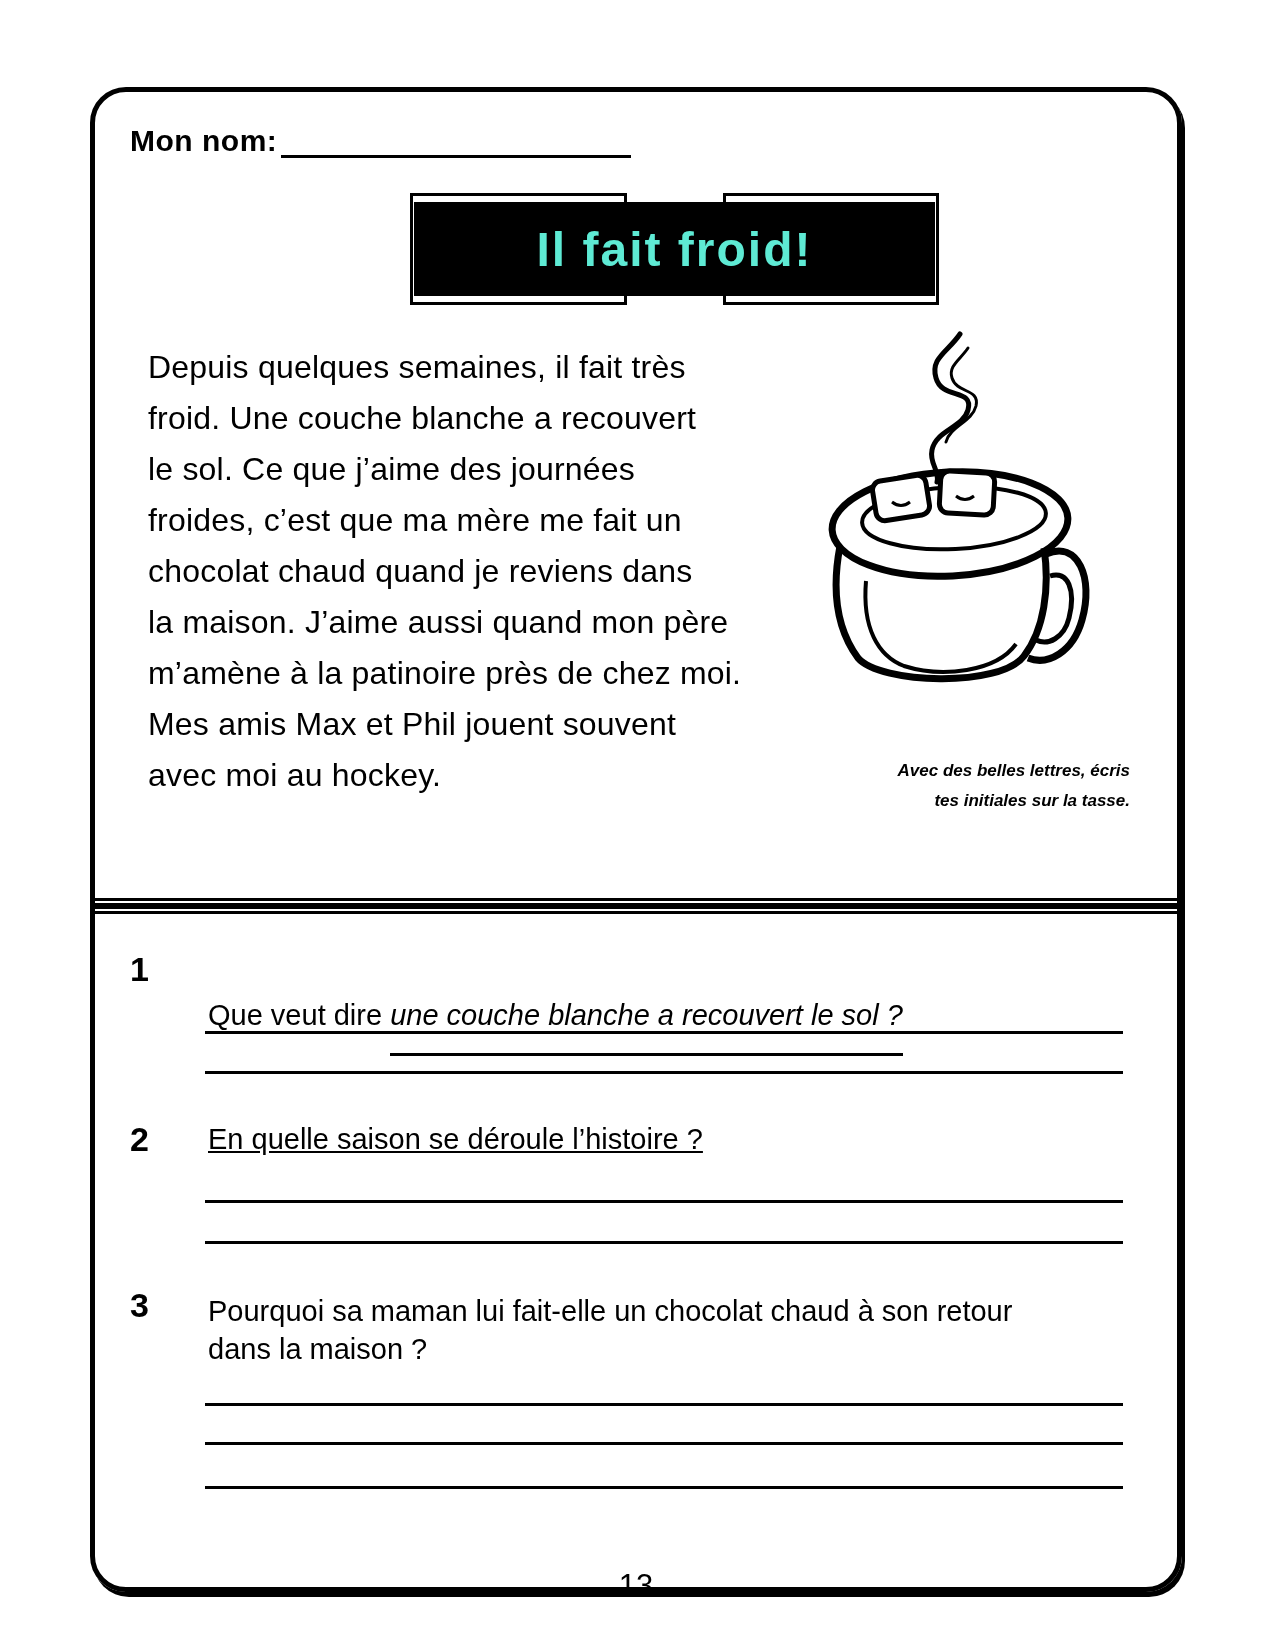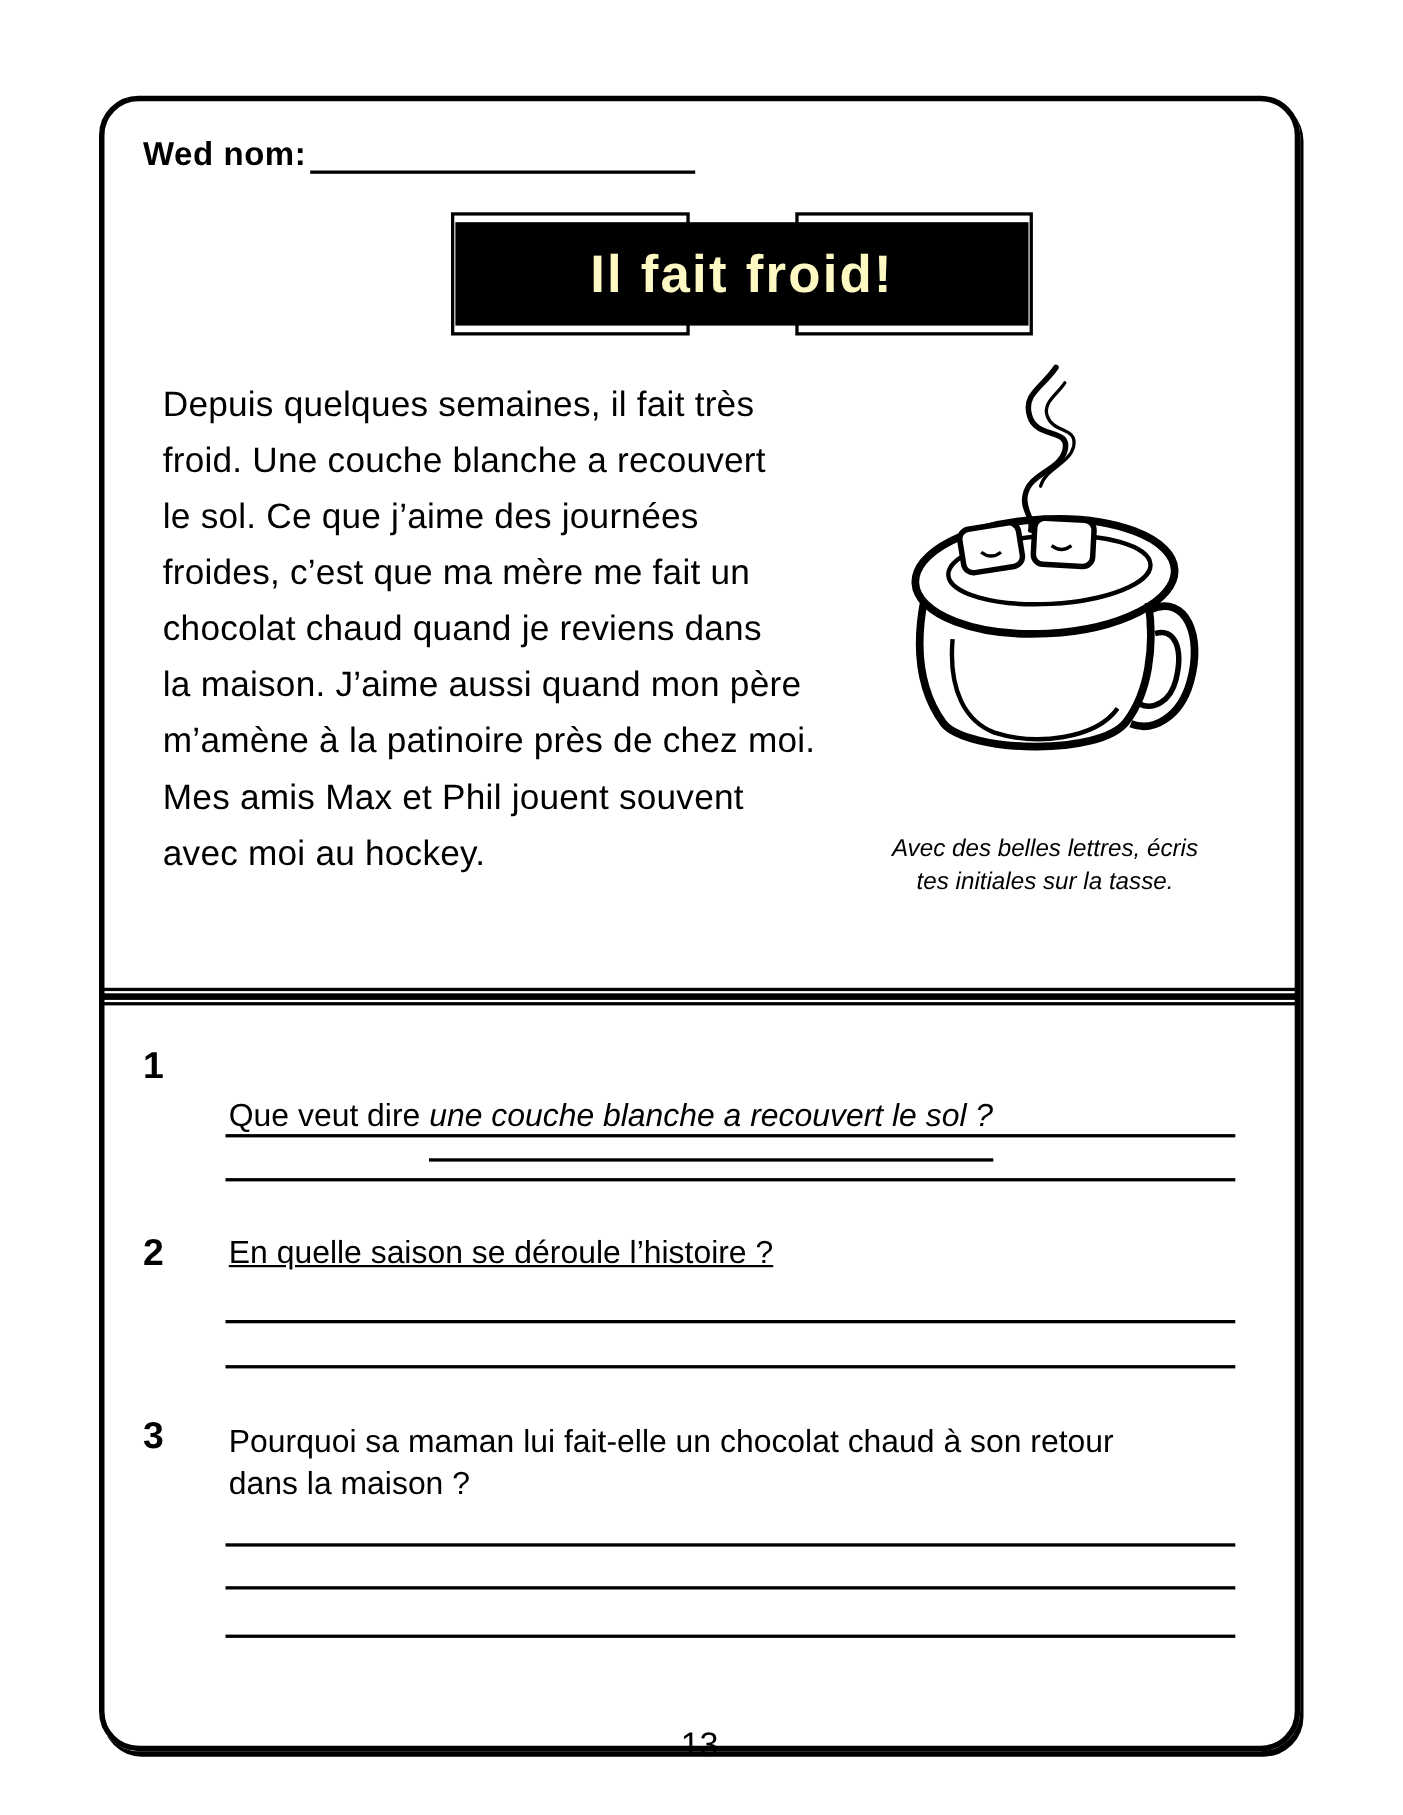--- a/index.html
+++ b/index.html
@@ -16,51 +16,51 @@
   .name-underline{display:inline-block;width:350px;border-bottom:3px solid #000;
     height:30px;margin-left:4px;vertical-align:bottom;}
 
   
   .banner{left:410px;top:193px;width:529px;height:112px;}
   .bracket{position:absolute;top:0;height:112px;width:217px;border:3px solid #000;
     background:#fff;box-sizing:border-box;}
   .bracket.right{left:313px;width:216px;}
   .banner-box{position:absolute;left:4px;top:9px;width:521px;height:94px;background:#000;
     display:flex;align-items:center;justify-content:center;}
-  .banner-title{color:#fef9c3;font-size:48px;font-weight:bold;letter-spacing:2px;}
+  .banner-title{color:#5eead4;font-size:48px;font-weight:bold;letter-spacing:2px;}
 
   
   .passage{left:148px;top:342px;width:640px;font-size:32px;line-height:51px;
     white-space:pre-line;letter-spacing:.2px;}
 
   
   .mug{left:818px;top:326px;}
-  .caption{left:770px;top:756px;width:360px;text-align:center;font-style:italic;
-    font-size:22px;line-height:30px;white-space:pre-line;font-weight:normal;}
+  .caption{left:770px;top:756px;width:360px;text-align:right;font-style:italic;
+    font-size:17px;line-height:30px;white-space:pre-line;font-weight:bold;}
 
   
   .divider{left:92px;top:898px;width:1088px;height:16px;
     border-top:3px solid #000;border-bottom:3px solid #000;box-sizing:border-box;}
   .divider-mid{height:6px;background:#000;margin:2px 0;}
 
   
   .q-num{font-size:34px;font-weight:bold;left:130px;}
   .q-text{font-size:29px;left:208px;white-space:pre-line;line-height:38px;}
   .u-phrase{font-style:italic;border-bottom:3px solid #000;padding-bottom:22px;}
   .answer-line{left:205px;width:918px;border-top:3px solid #000;height:0;}
 
   .page-number{left:90px;top:1549px;width:1092px;text-align:center;font-size:31px;margin-top:19px;}
 </style>
 </head>
 <body>
 
 <div class="abs page-frame"></div>
 
 <div class="abs mon-nom">
-  <span>Wed nom:</span><span class="name-underline"></span>
+  <span>Mon nom:</span><span class="name-underline"></span>
 </div>
 
 <div class="abs banner">
   <div class="bracket left"></div>
   <div class="bracket right"></div>
   <div class="banner-box">
     <span class="banner-title">Il fait froid!</span>
   </div>
 </div>
 

